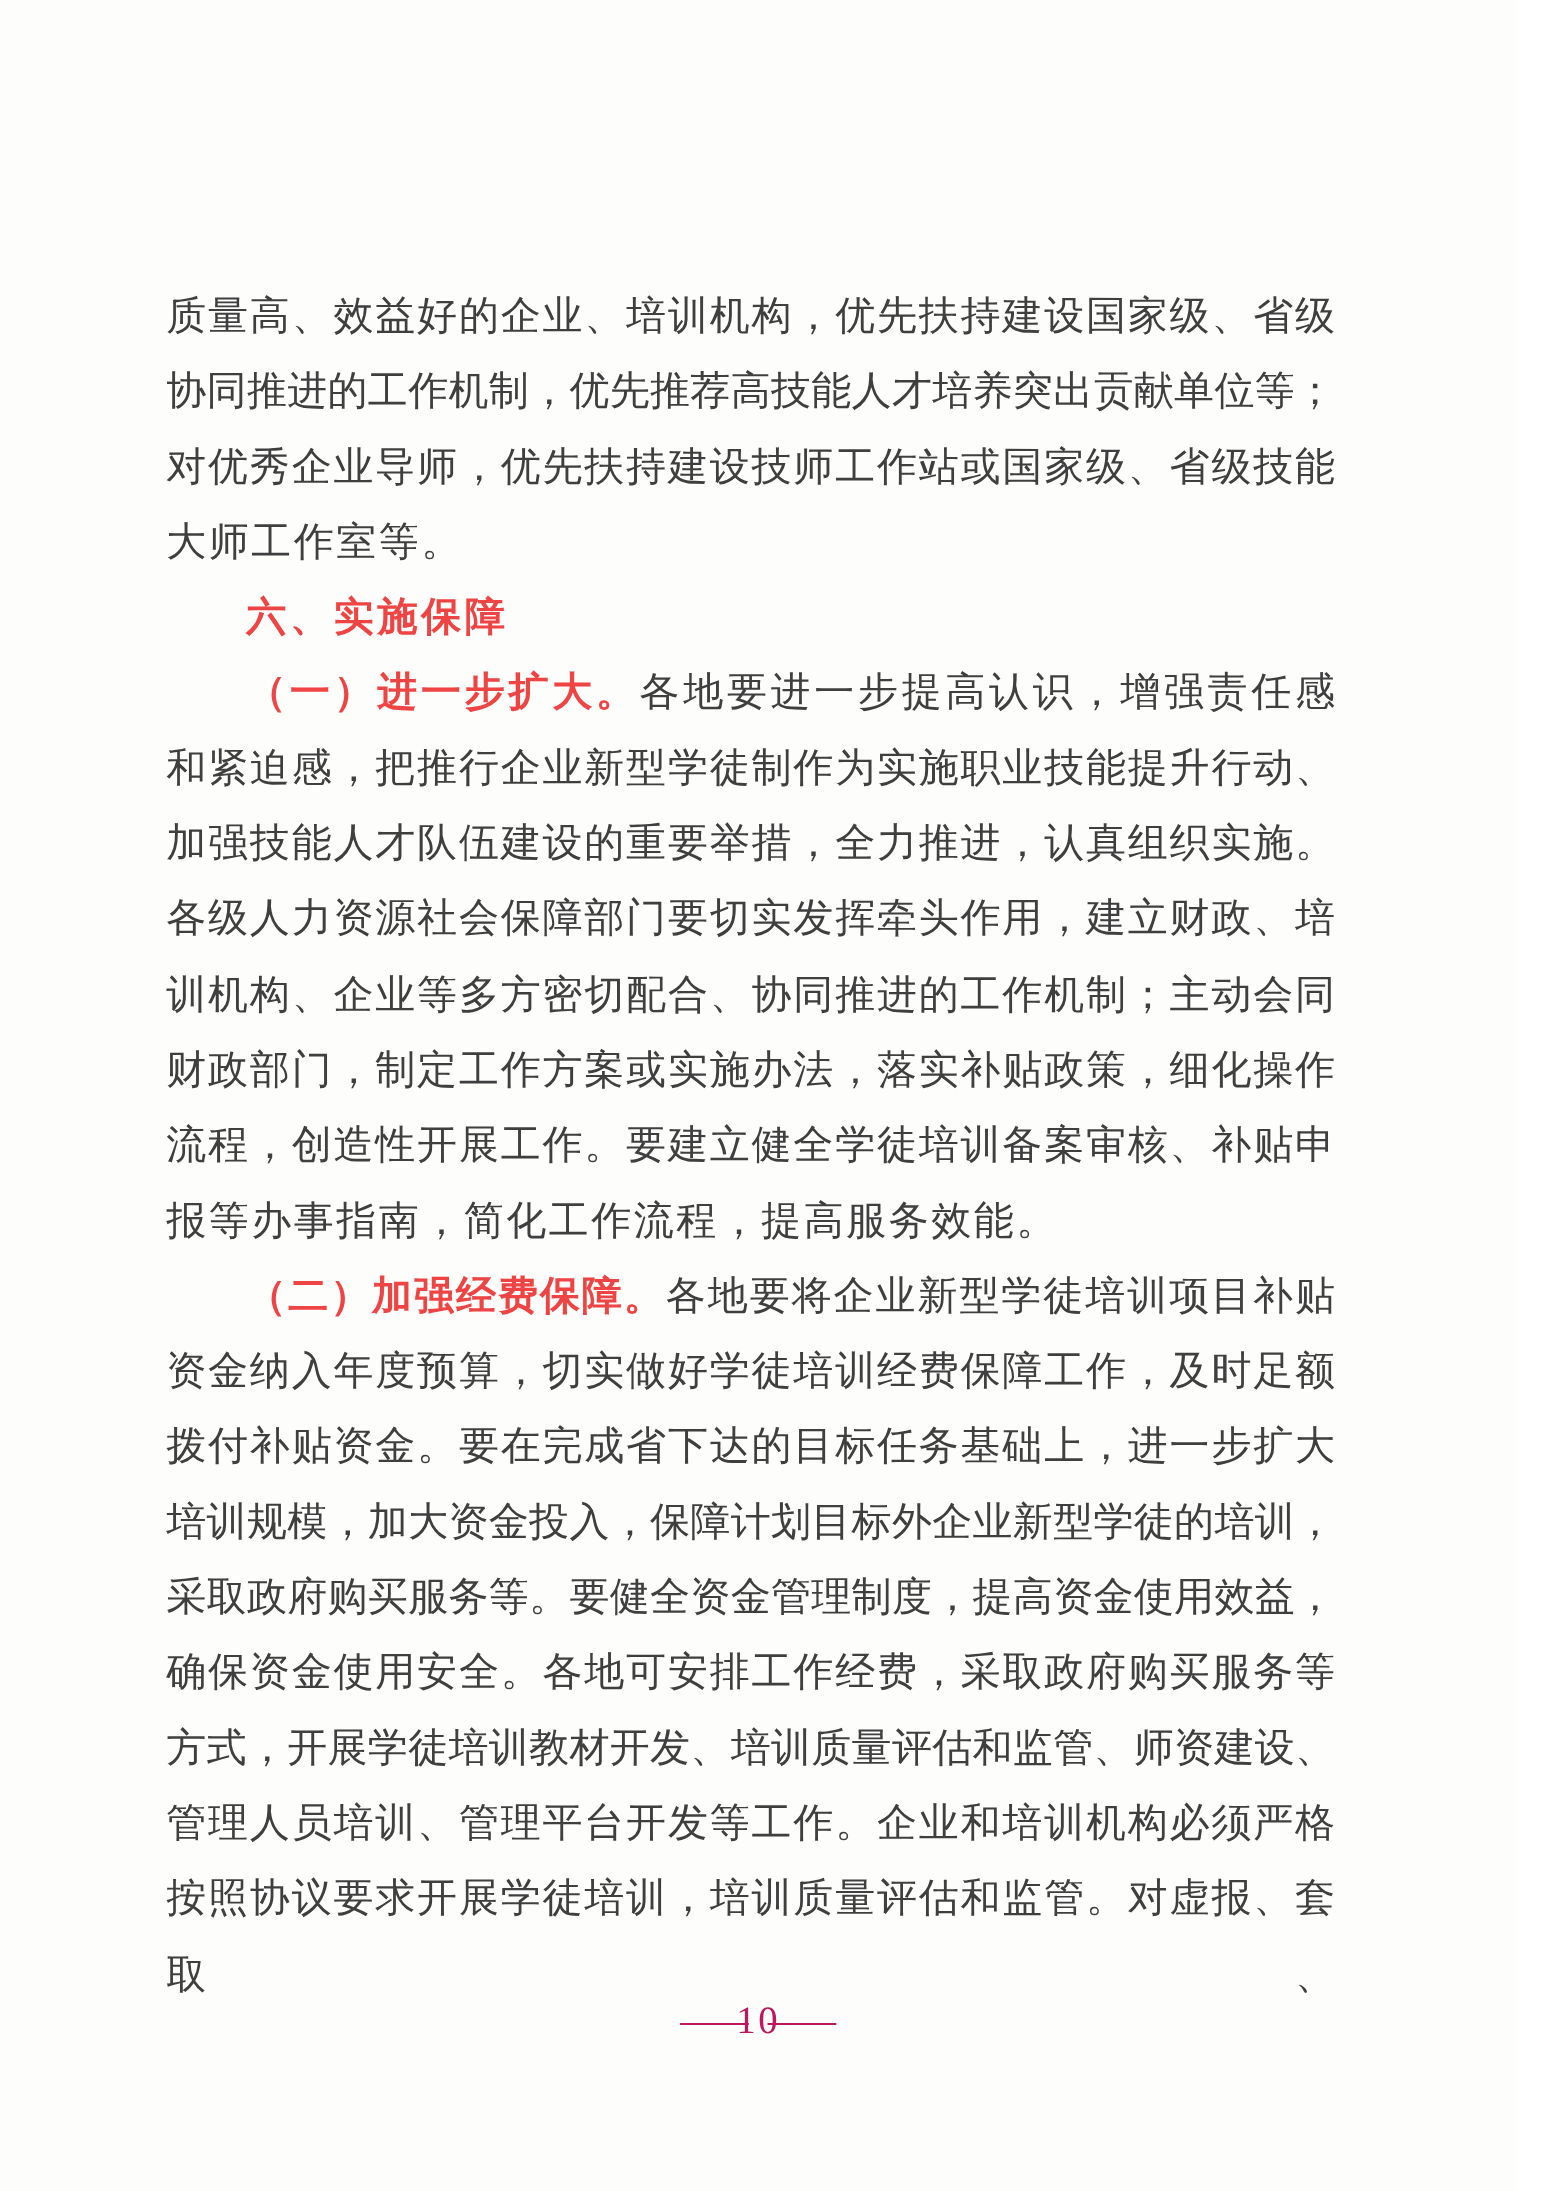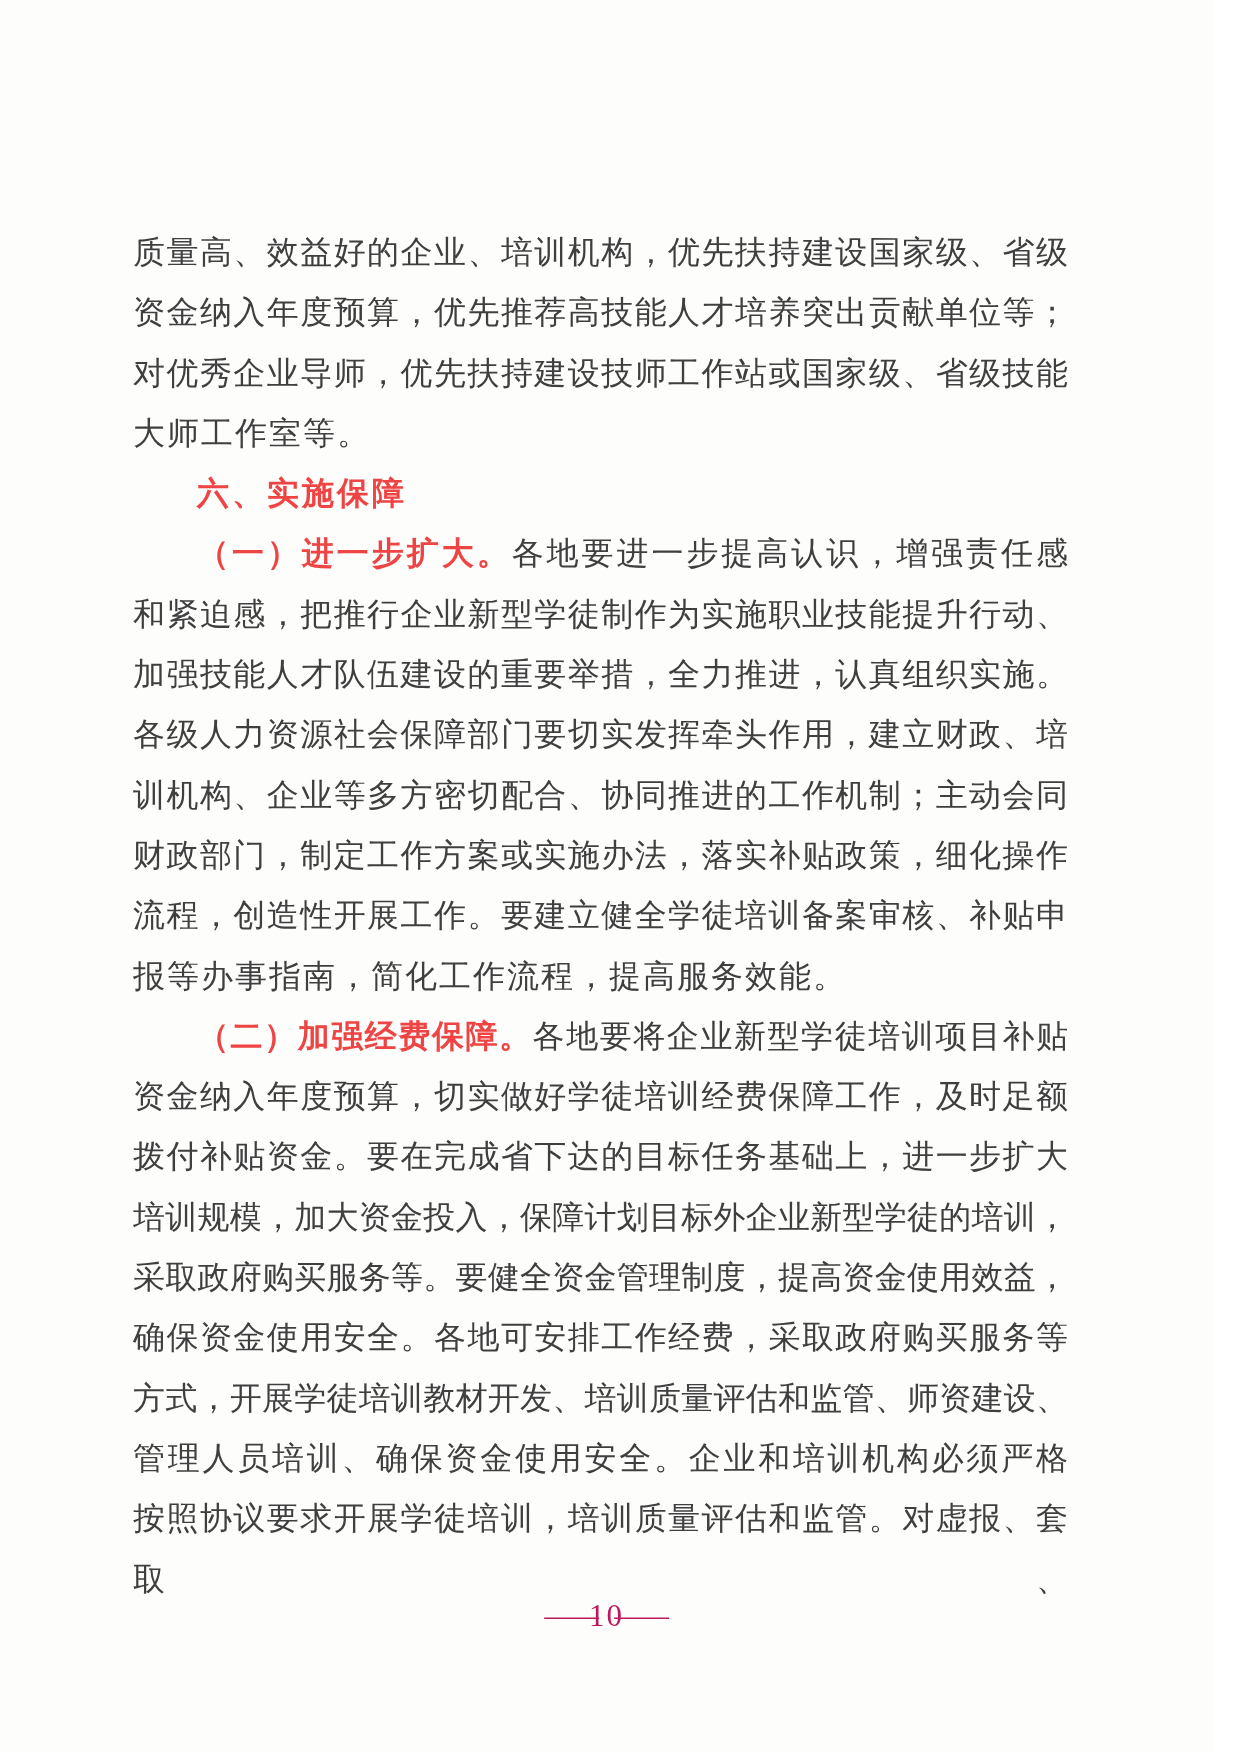--- a/index.html
+++ b/index.html
@@ -64,21 +64,21 @@
 </style>
 </head>
 <body>
 
 <div class="page">
 
   <div class="content">
 
     <div class="line j"><span class="b"></span><span>质量高、效益好的企业、培训机构，优先扶持建设国家级、省级</span></div>
 
-    <div class="line j"><span class="b"></span><span>资金纳入年度预算，优先推荐高技能人才培养突出贡献单位等；</span></div>
+    <div class="line j"><span class="b"></span><span>协同推进的工作机制，优先推荐高技能人才培养突出贡献单位等；</span></div>
 
     <div class="line j"><span class="b"></span><span>对优秀企业导师，优先扶持建设技师工作站或国家级、省级技能</span></div>
 
     <div class="line l"><span class="b"></span><span>大师工作室等。</span></div>
 
     <div class="line l ind heading"><span class="b">六、实施保障</span><span></span></div>
 
     <div class="line j ind"><span class="b">（一）进一步扩大。</span><span>各地要进一步提高认识，增强责任感</span></div>
 
     <div class="line j"><span class="b"></span><span>和紧迫感，把推行企业新型学徒制作为实施职业技能提升行动、</span></div>
@@ -102,21 +102,21 @@
     <div class="line j"><span class="b"></span><span>拨付补贴资金。要在完成省下达的目标任务基础上，进一步扩大</span></div>
 
     <div class="line j"><span class="b"></span><span>培训规模，加大资金投入，保障计划目标外企业新型学徒的培训，</span></div>
 
     <div class="line j"><span class="b"></span><span>采取政府购买服务等。要健全资金管理制度，提高资金使用效益，</span></div>
 
     <div class="line j"><span class="b"></span><span>确保资金使用安全。各地可安排工作经费，采取政府购买服务等</span></div>
 
     <div class="line j"><span class="b"></span><span>方式，开展学徒培训教材开发、培训质量评估和监管、师资建设、</span></div>
 
-    <div class="line j"><span class="b"></span><span>管理人员培训、确保资金使用安全。企业和培训机构必须严格</span></div>
+    <div class="line j"><span class="b"></span><span>管理人员培训、管理平台开发等工作。企业和培训机构必须严格</span></div>
 
     <div class="line j"><span class="b"></span><span>按照协议要求开展学徒培训，培训质量评估和监管。对虚报、套取、</span></div>
 
   </div>
 
   <div class="page-number"><span class="dash">—</span><span class="digits">10</span><span class="dash">—</span></div>
 
 </div>
 
 </body></html>

